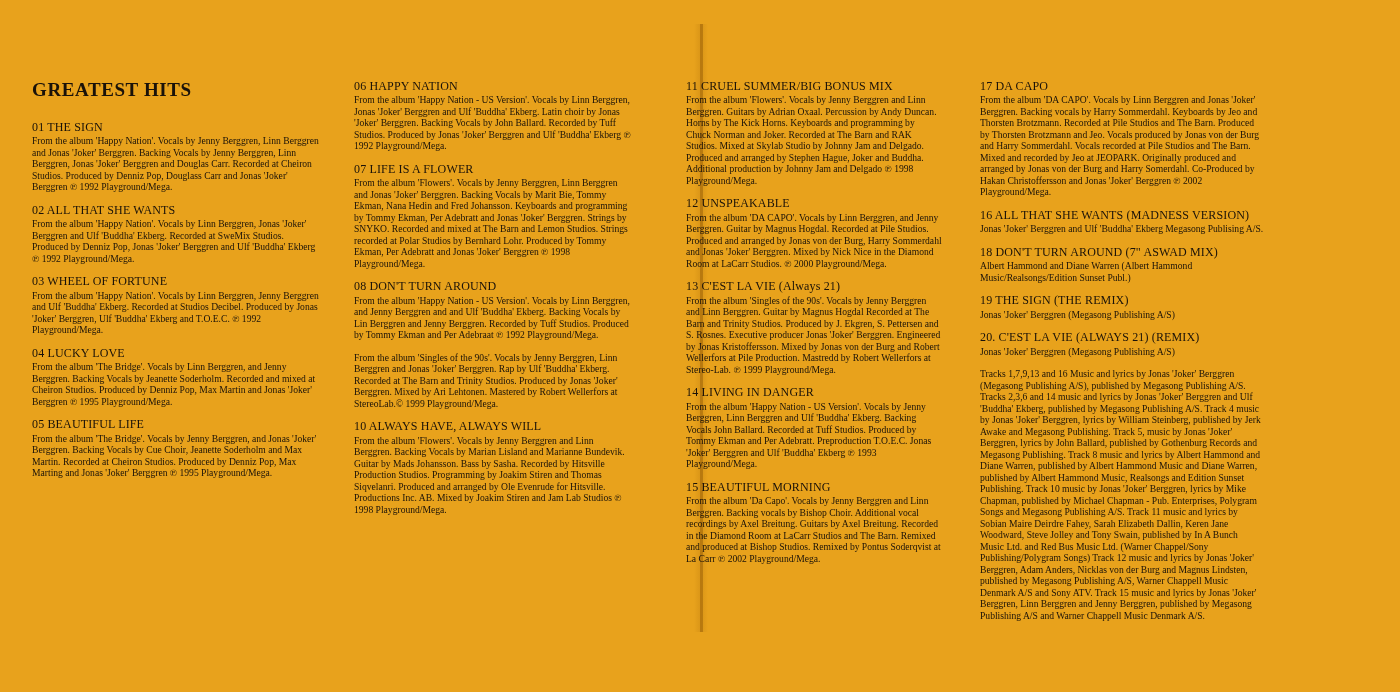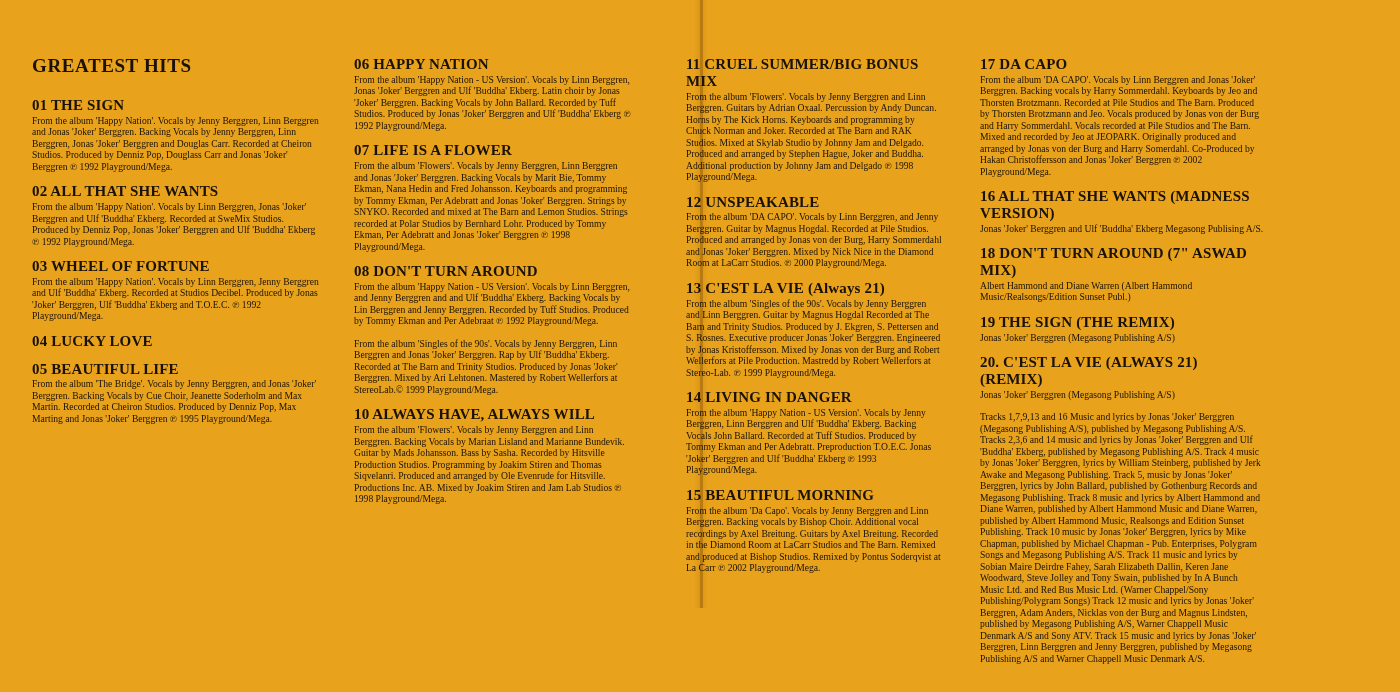--- a/index.html
+++ b/index.html
@@ -12,20 +12,21 @@
     background: #E8A21C;
     font-family: "Liberation Serif", serif;
     color: #1a1209;
     overflow: hidden;
   }
   .page {
     position: relative;
     width: 1400px;
     height: 608px;
     background: #E8A21C;
+    margin-top: 24px;
   }
   
   .fold {
     position: absolute;
     top: 0;
     bottom: 0;
     left: 700px;
     width: 3px;
     background: rgba(120, 70, 0, 0.35);
   }
@@ -61,22 +62,22 @@
     font-size: 19px;
     font-weight: bold;
     letter-spacing: 0.6px;
     margin: 0 0 22px 0;
     line-height: 1;
   }
   .track {
     margin-bottom: 11px;
   }
   .track-title {
-    font-size: 15px;
-    font-weight: bold;
+    font-size: 12px;
+    font-weight: normal;
     letter-spacing: 0.15px;
     line-height: 1.12;
     margin: 0 0 1px 0;
   }
   .track-credits {
     font-size: 9.6px;
     line-height: 1.2;
     margin: 0;
     text-align: left;
     hyphens: auto;
@@ -106,20 +107,21 @@
       <div class="track">
         <div class="track-title">02 ALL THAT SHE WANTS</div>
         <p class="track-credits">From the album 'Happy Nation'. Vocals by Linn Berggren, Jonas 'Joker' Berggren and Ulf 'Buddha' Ekberg. Recorded at SweMix Studios. Produced by Denniz Pop, Jonas 'Joker' Berggren and Ulf 'Buddha' Ekberg ℗ 1992 Playground/Mega.</p>
       </div>
       <div class="track">
         <div class="track-title">03 WHEEL OF FORTUNE</div>
         <p class="track-credits">From the album 'Happy Nation'. Vocals by Linn Berggren, Jenny Berggren and Ulf 'Buddha' Ekberg. Recorded at Studios Decibel. Produced by Jonas 'Joker' Berggren, Ulf 'Buddha' Ekberg and T.O.E.C. ℗ 1992 Playground/Mega.</p>
       </div>
       <div class="track">
         <div class="track-title">04 LUCKY LOVE</div>
+        <p class="track-credits">From the album 'The Bridge'. Vocals by Linn Berggren, and Jenny Berggren. Backing Vocals by Jeanette Soderholm. Recorded and mixed at Cheiron Studios. Produced by Denniz Pop, Max Martin and Jonas 'Joker' Berggren ℗ 1995 Playground/Mega.</p>
       </div>
       <div class="track">
         <div class="track-title">05 BEAUTIFUL LIFE</div>
         <p class="track-credits">From the album 'The Bridge'. Vocals by Jenny Berggren, and Jonas 'Joker' Berggren. Backing Vocals by Cue Choir, Jeanette Soderholm and Max Martin. Recorded at Cheiron Studios. Produced by Denniz Pop, Max Marting and Jonas 'Joker' Berggren ℗ 1995 Playground/Mega.</p>
       </div>
     </div>
 
     <div class="col c2">
       <div class="track">
         <div class="track-title">06 HAPPY NATION</div>

